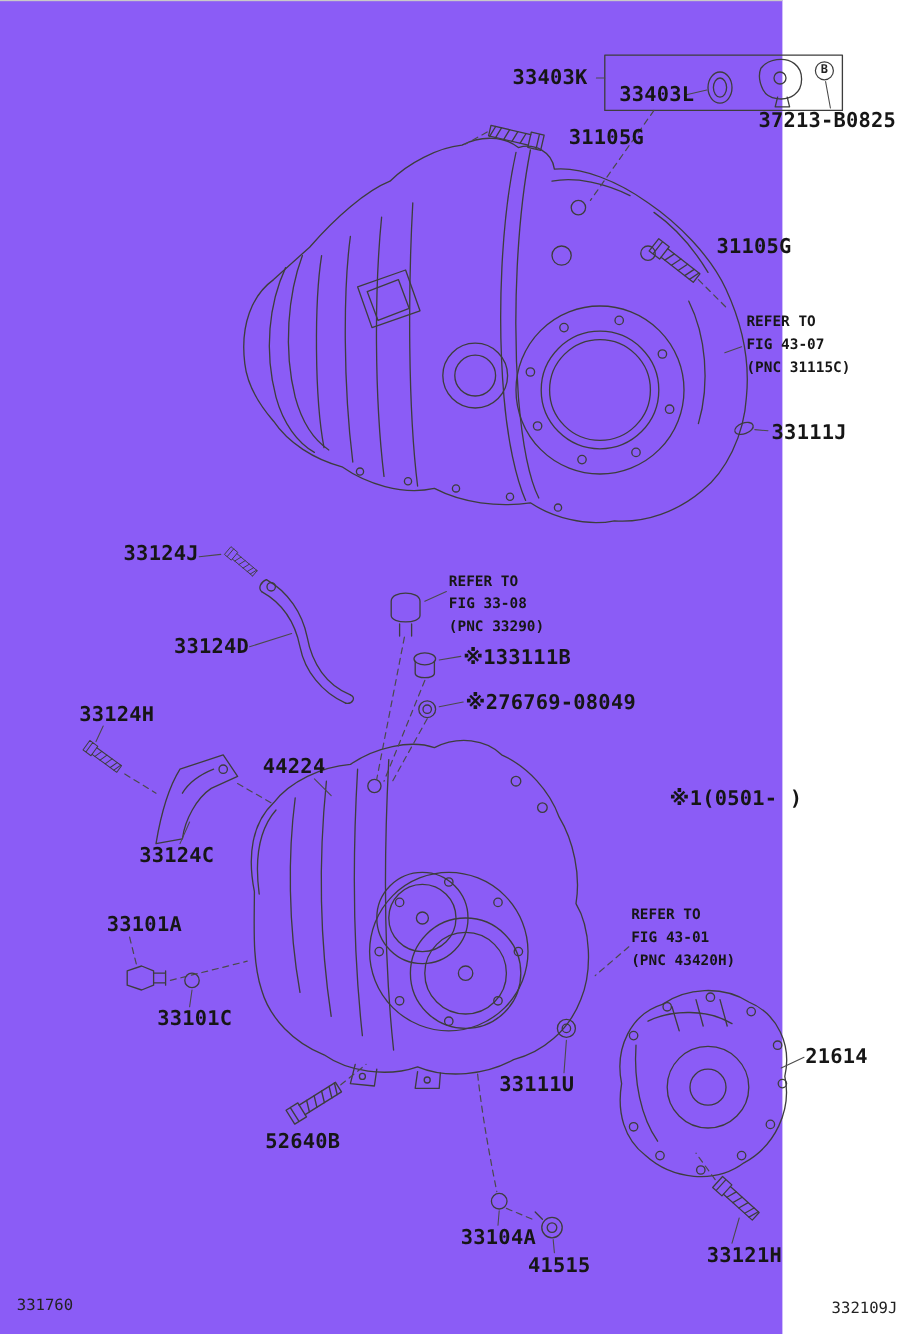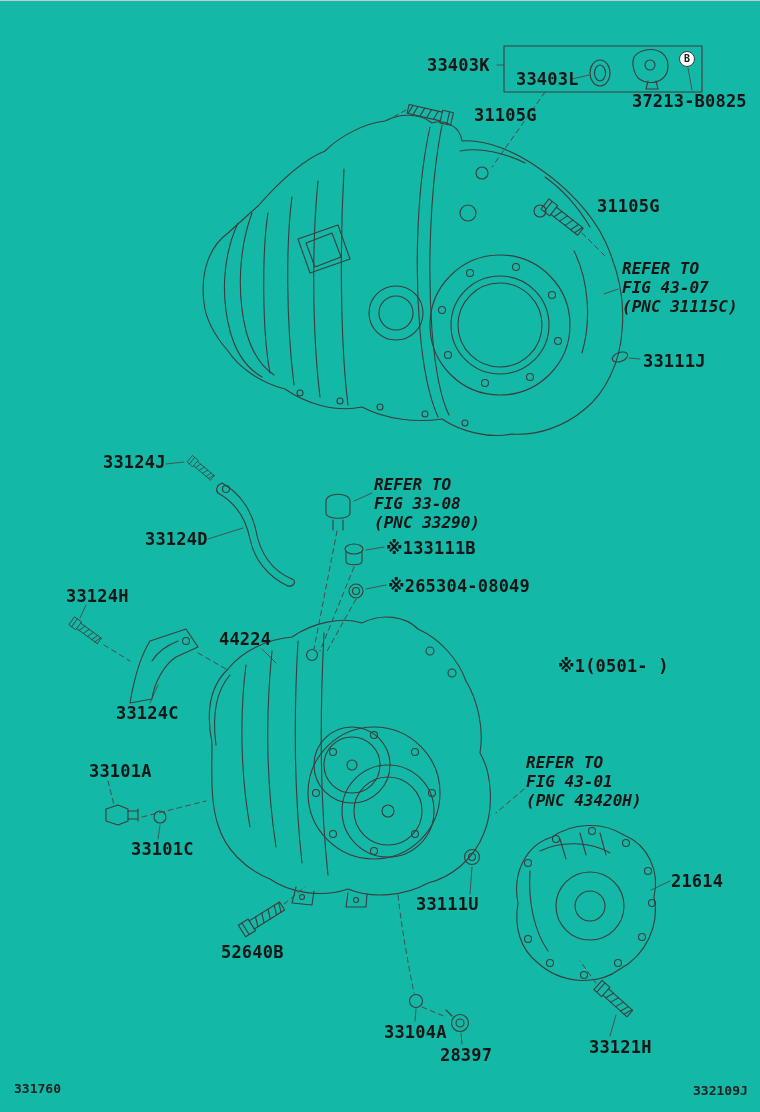--- a/index.html
+++ b/index.html
@@ -2,37 +2,37 @@
 <html><head>
 <meta charset="utf-8">
 <style>
   * { margin:0; padding:0; box-sizing:border-box; }
   html,body { background:#ffffff; }
   body {
     width:760px; height:1112px;
     font-family:"DejaVu Sans Mono","DejaVu Sans",monospace;
     position:relative; overflow:hidden;
   }
-  .stage { position:relative; width:760px; height:1112px; background:#14b8a6; border-top:1px solid #c9c9c9; }
+  .stage { position:relative; width:652px; height:1112px; background:#8b5cf6; border-top:1px solid #c9c9c9; }
   .art { position:absolute; left:0; top:0; z-index:1; }
   svg path, svg circle, svg ellipse, svg rect, svg line, svg polyline {
     fill:none; stroke:#3d3d3d; stroke-width:1.1; stroke-linecap:round; stroke-linejoin:round;
   }
   svg .dash path { stroke-dasharray:5 4; stroke-width:1; stroke:#4a4a4a; }
   svg .thin path { stroke-width:0.9; stroke:#4a4a4a; }
   .lbl {
     position:absolute; font-weight:700; font-size:17px; color:#161616;
     white-space:nowrap; letter-spacing:0.2px; z-index:2;
   }
   .note {
-    position:absolute; font-weight:700; font-size:16px; color:#161616;
-    line-height:19px; z-index:2; white-space:nowrap;font-style:italic;
+    position:absolute; font-weight:700; font-size:12px; color:#161616;
+    line-height:19px; z-index:2; white-space:nowrap;
   }
   .note > span { display:block; }
-  .code { position:absolute; font-weight:700; font-size:13px; color:#222; z-index:2; }
+  .code { position:absolute; font-weight:400; font-size:13px; color:#222; z-index:2; }
   .bsym {
     position:absolute; width:16px; height:16px; border:1.5px solid #3d3d3d; border-radius:50%;
     font-size:10px; font-weight:700; text-align:center; line-height:13px; color:#222; z-index:2;
     background:#fff;
   }
 </style>
 </head>
 <body>
 
 <div class="stage">
@@ -254,32 +254,32 @@
 
   <div class="lbl" style="left:427px; top:54px">33403K</div>
   <div class="lbl" style="left:516px; top:68px">33403L</div>
   <div class="lbl" style="left:632px; top:90px">37213-B0825</div>
   <div class="lbl" style="left:474px; top:104px">31105G</div>
   <div class="lbl" style="left:597px; top:195px">31105G</div>
   <div class="lbl" style="left:643px; top:350px">33111J</div>
   <div class="lbl" style="left:103px; top:451px">33124J</div>
   <div class="lbl" style="left:145px; top:528px">33124D</div>
   <div class="lbl" style="left:386px; top:537px">※133111B</div>
-  <div class="lbl" style="left:388px; top:575px">※265304-08049</div>
+  <div class="lbl" style="left:388px; top:575px">※276769-08049</div>
   <div class="lbl" style="left:66px;  top:585px">33124H</div>
   <div class="lbl" style="left:219px; top:628px">44224</div>
   <div class="lbl" style="left:558px; top:655px">※1(0501-    )</div>
   <div class="lbl" style="left:116px; top:702px">33124C</div>
   <div class="lbl" style="left:89px;  top:760px">33101A</div>
   <div class="lbl" style="left:131px; top:838px">33101C</div>
   <div class="lbl" style="left:416px; top:893px">33111U</div>
   <div class="lbl" style="left:671px; top:870px">21614</div>
   <div class="lbl" style="left:221px; top:941px">52640B</div>
   <div class="lbl" style="left:384px; top:1021px">33104A</div>
-  <div class="lbl" style="left:440px; top:1044px">28397</div>
+  <div class="lbl" style="left:440px; top:1044px">41515</div>
   <div class="lbl" style="left:589px; top:1036px">33121H</div>
 
   <div class="bsym" style="left:679px; top:50px">B</div>
 
   <div class="note" style="left:622px; top:258px">
     <span>REFER TO</span>
     <span>FIG 43-07</span>
     <span>(PNC 31115C)</span>
   </div>
   <div class="note" style="left:374px; top:474px">

